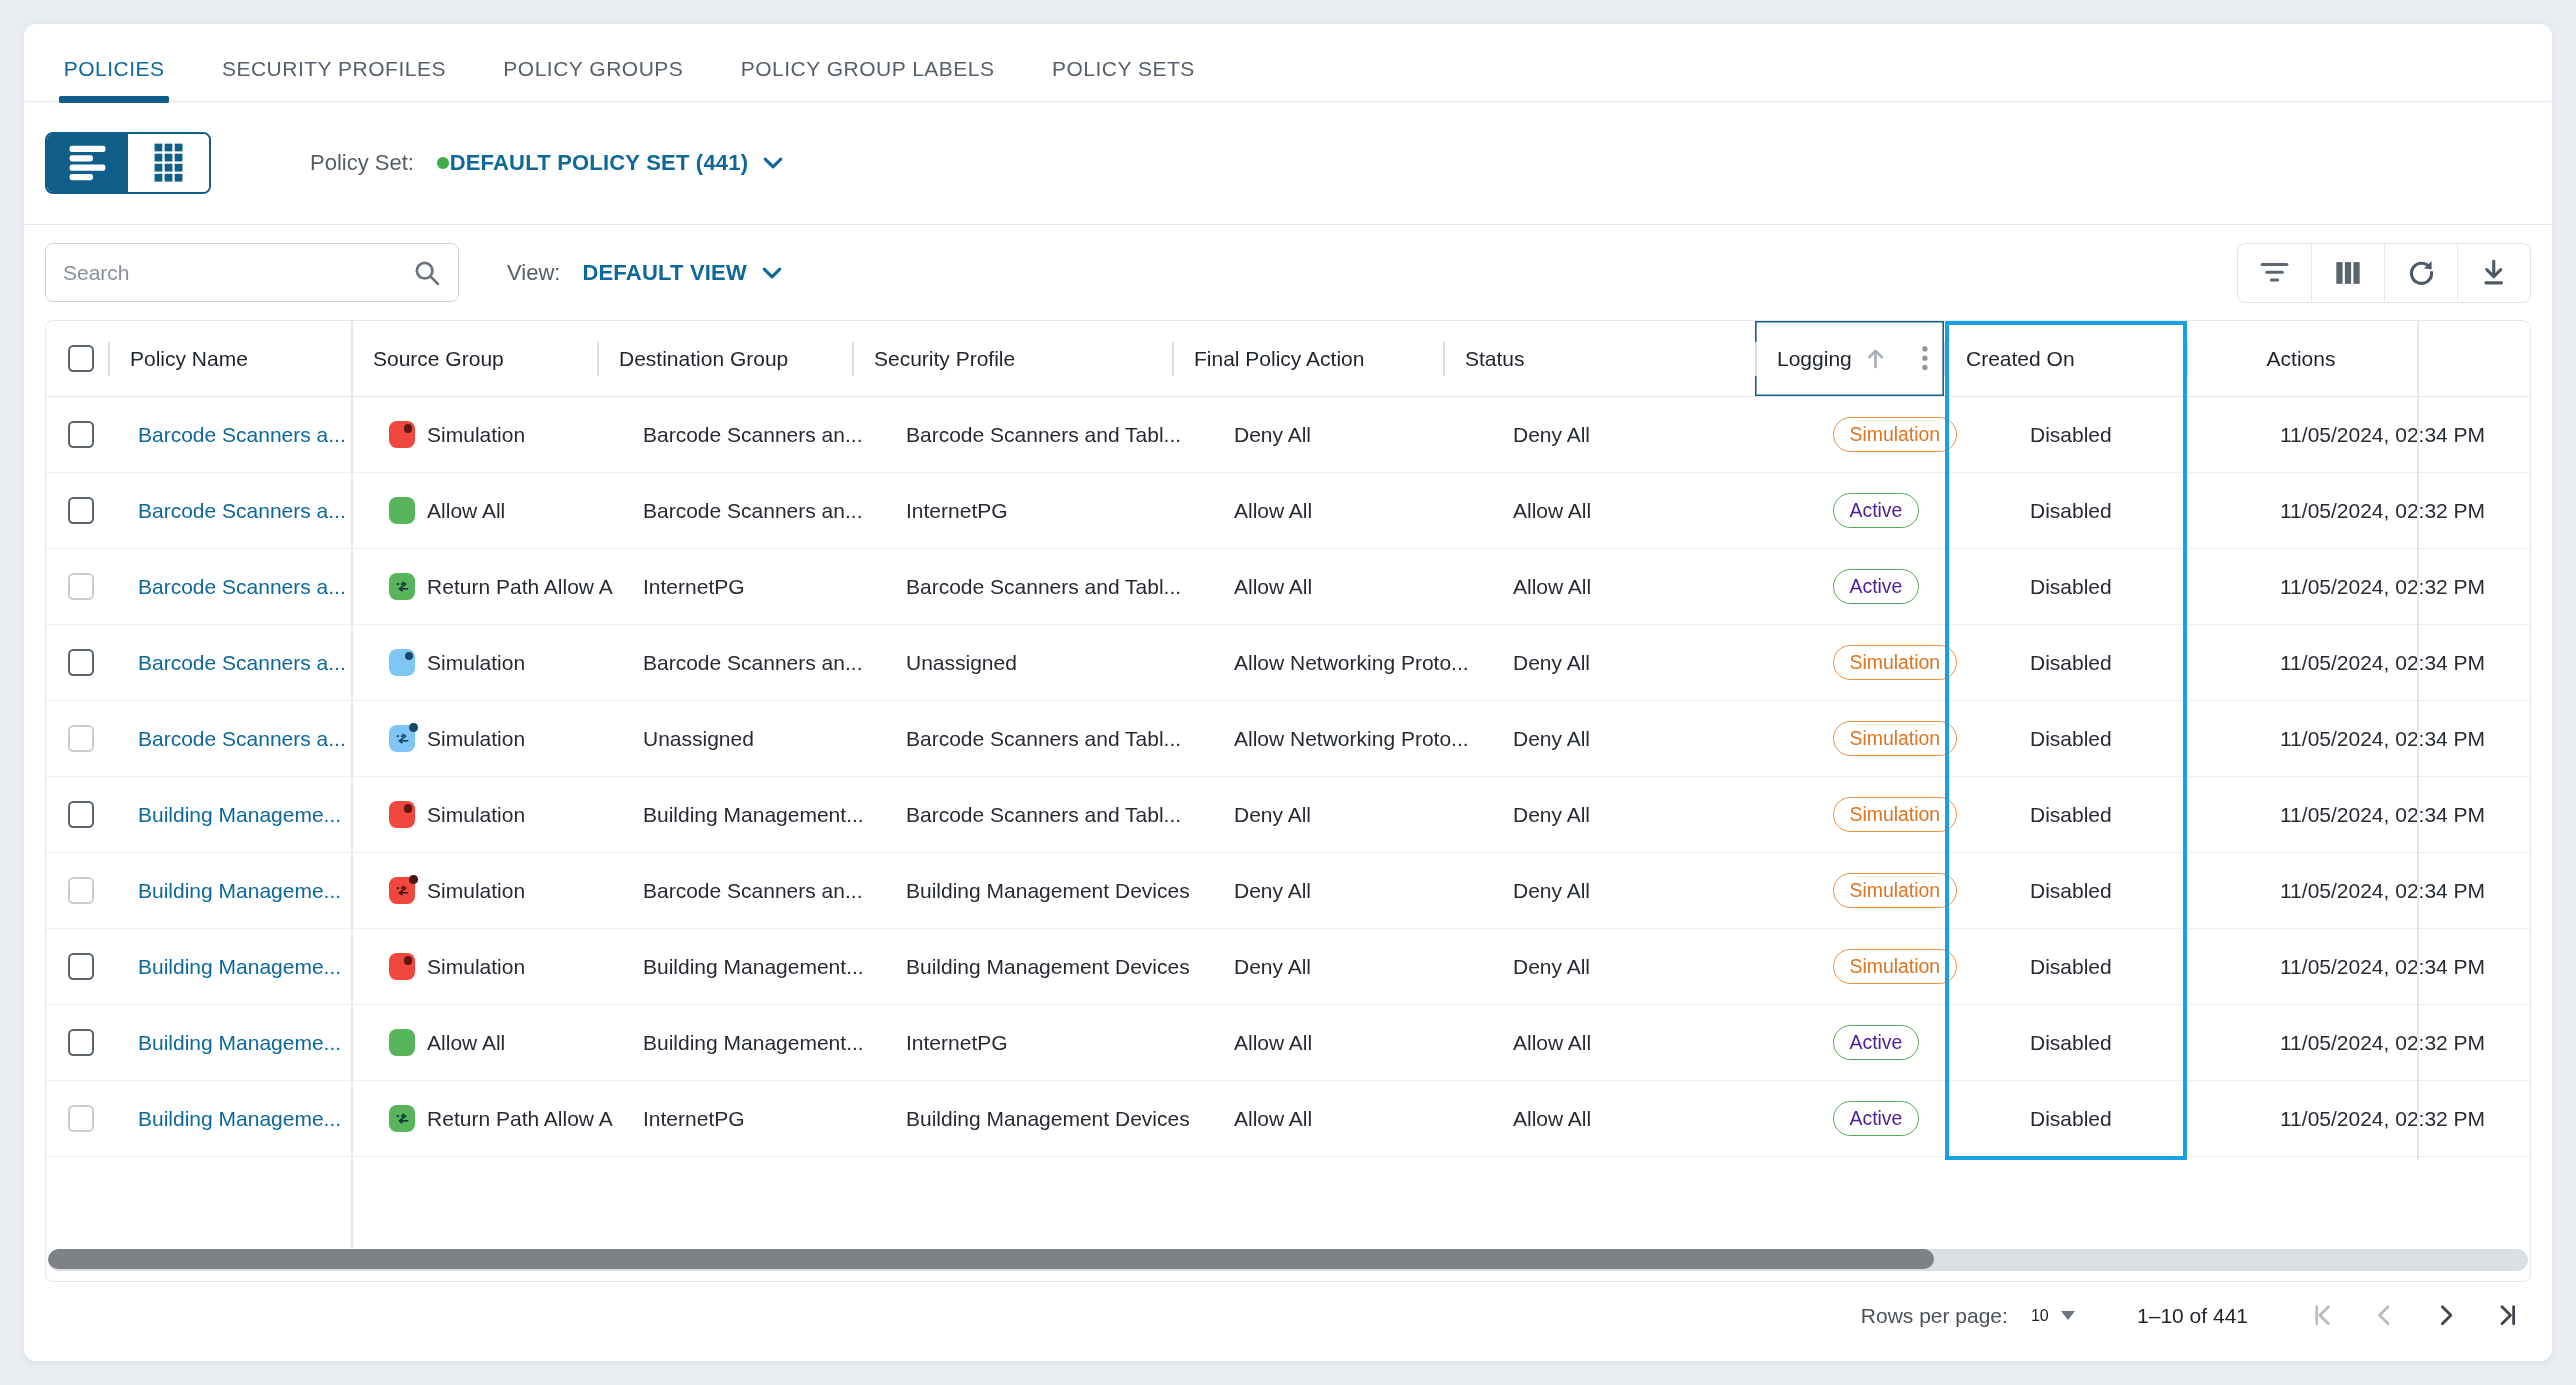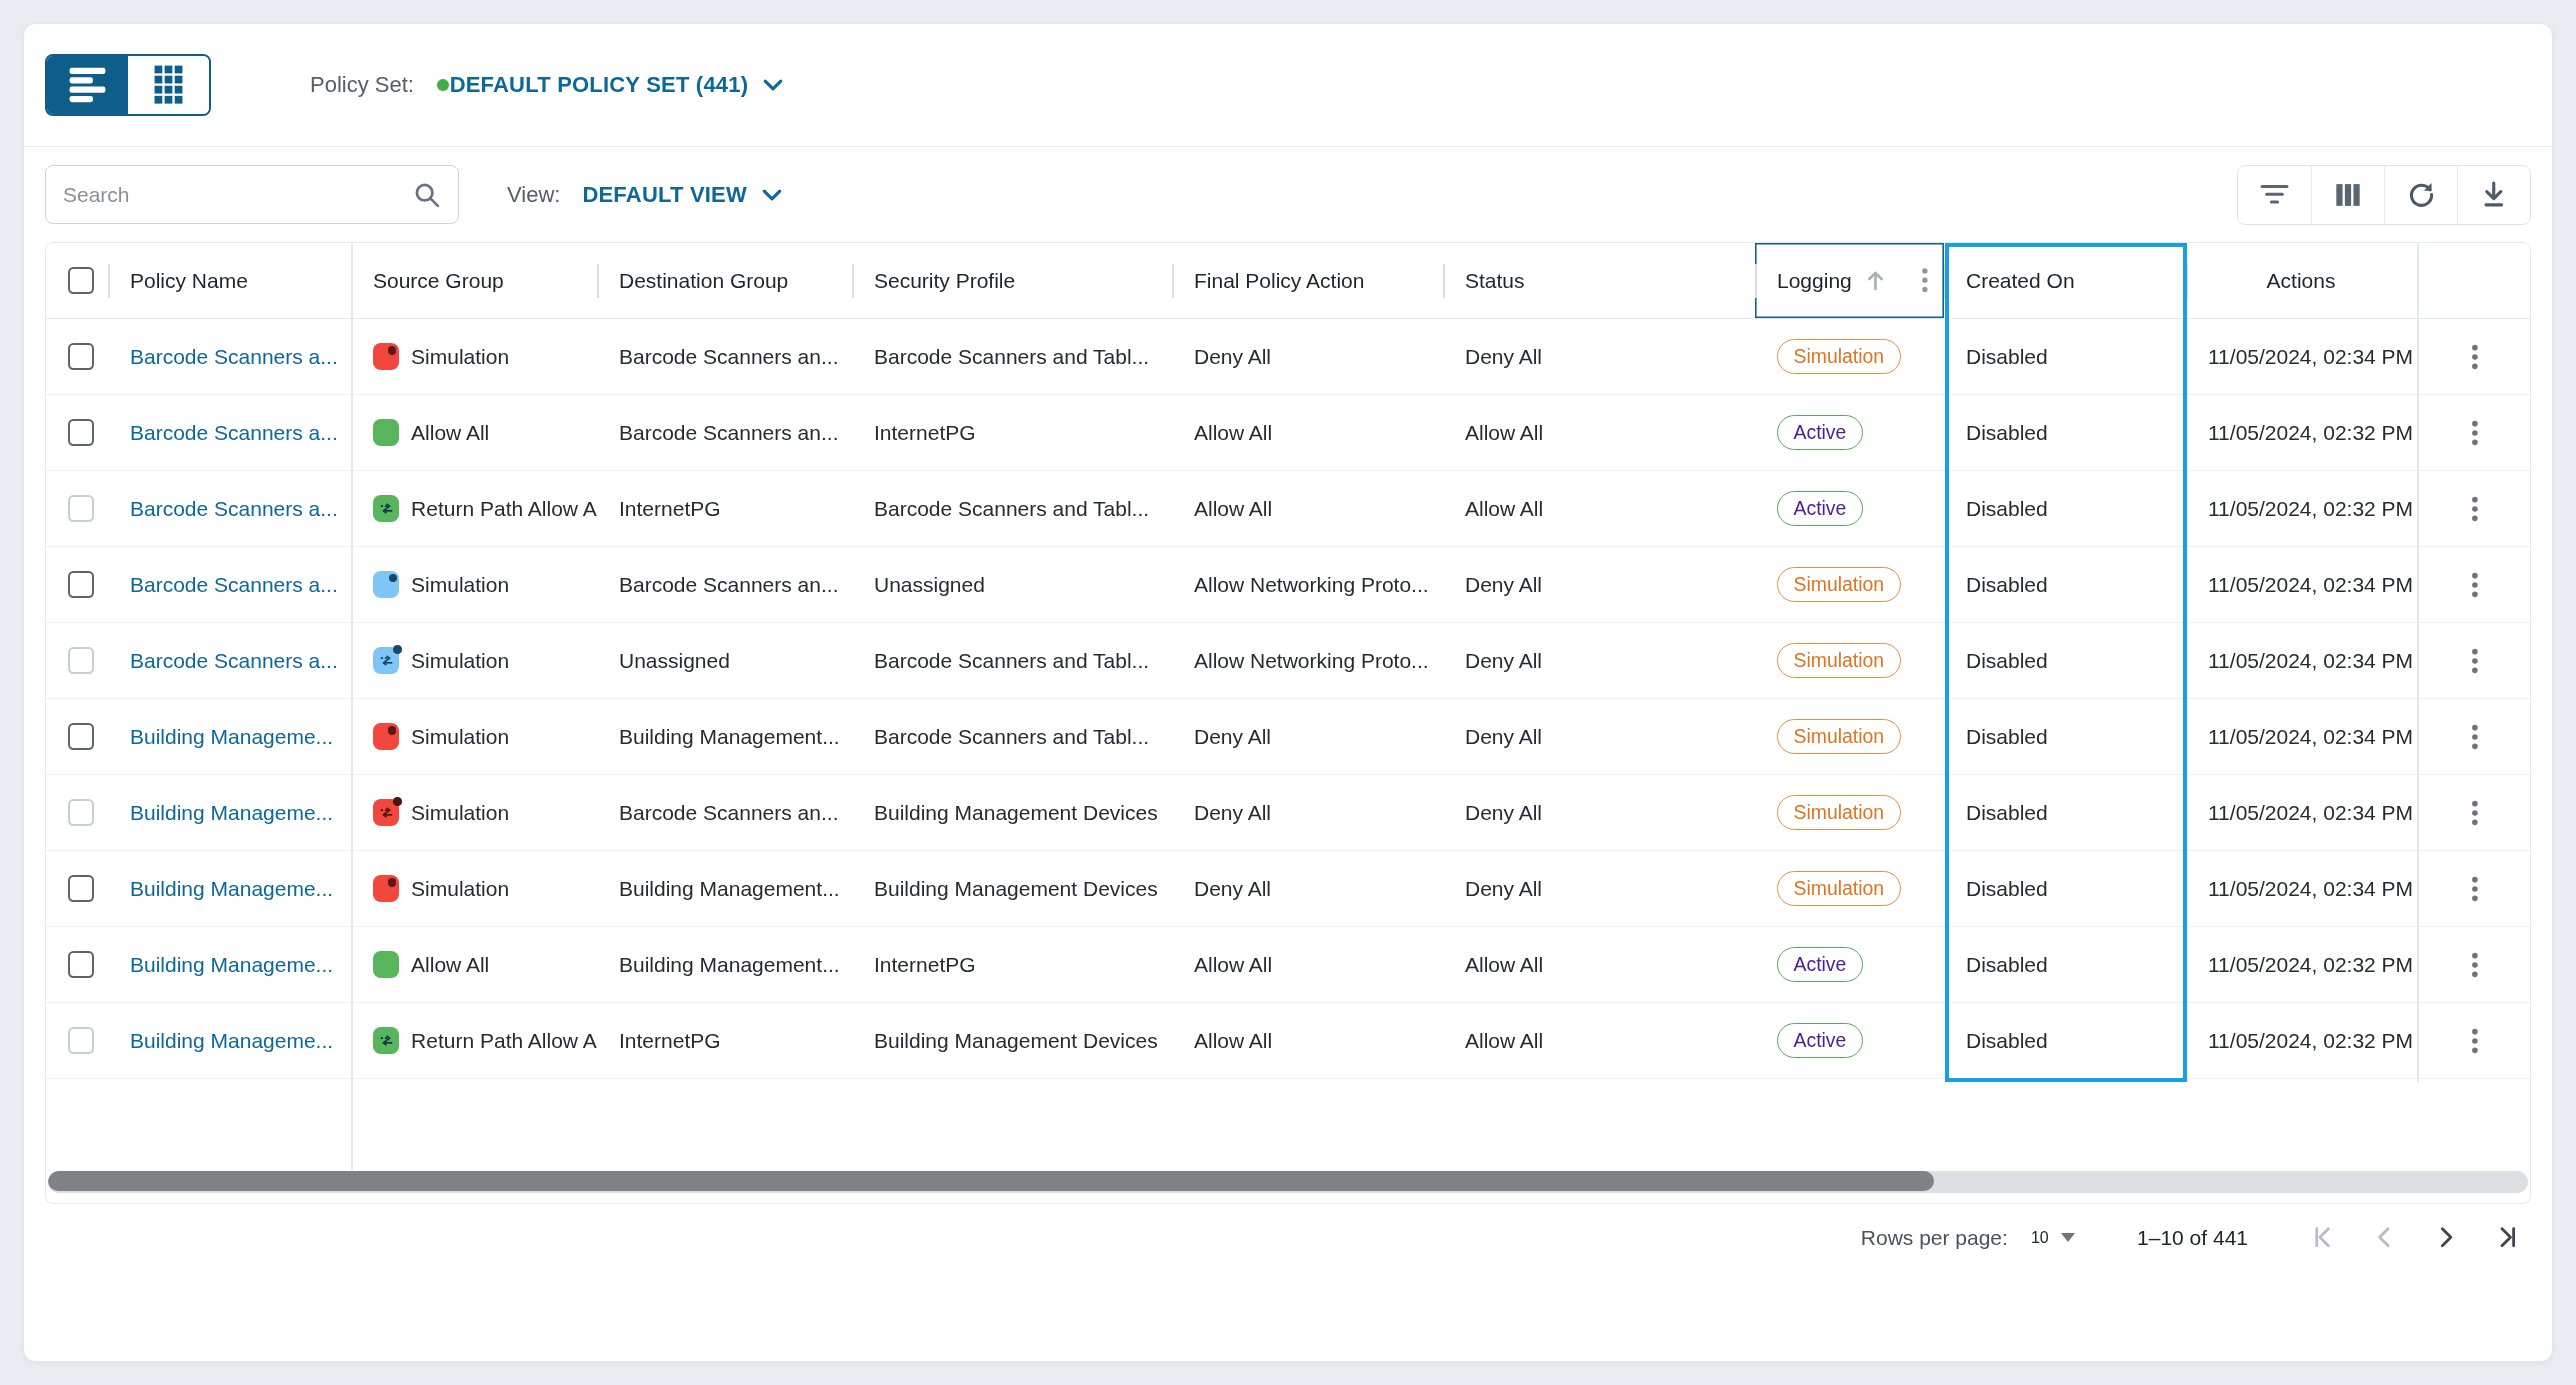--- a/index.html
+++ b/index.html
@@ -91,21 +91,21 @@
   .thead { height:76px; border-bottom:1.6px solid #e4e7eb; }
   .th {
     position:relative; display:flex; align-items:center; padding-left:22px;
     font-size:21px; font-weight:500; color:#1e242d; white-space:nowrap; overflow:hidden;
   }
   .th:not(.c-check)::before {
     content:""; position:absolute; left:0; top:21px; width:1.6px; height:34px; background:#d9dde2;
   }
   .th-actions { justify-content:center; padding-left:0; }
   .th-logging { box-shadow:inset 0 0 0 1.6px #0f628e; cursor:pointer; }
-  .trow { height:76px; border-bottom:1.6px solid #eceef1; }
+  .trow { height:76px; border-bottom:1.6px solid #eceef1;gap:8px; }
   .cell {
     display:flex; align-items:center; padding-left:22px;
     font-size:21px; color:#262b33; white-space:nowrap; overflow:hidden;
   }
   .c-check { padding-left:22px; }
   .c-actions { justify-content:center; padding-left:0; }
   .checkbox {
     width:26.4px; height:26.4px; border:2.3px solid #5b636d; border-radius:5.4px;
     background:#fff; cursor:pointer; flex:none;
   }
@@ -161,20 +161,27 @@
   .pg-tri { width:0; height:0; border-left:7px solid transparent; border-right:7px solid transparent; border-top:9.3px solid #6f757d; }
   .pg-range { margin-left:62px; font-size:21px; color:#20252b; }
   .pg-icons { margin-left:59px; display:flex; align-items:center; gap:31px; }
   .pg-btn { width:31px; height:31px; display:flex; align-items:center; justify-content:center; cursor:pointer; }
 </style>
 </head>
 <body>
 
 <div class="card">
 
+  <div class="tabs-row">
+    <div class="tab active">POLICIES</div>
+    <div class="tab">SECURITY PROFILES</div>
+    <div class="tab">POLICY GROUPS</div>
+    <div class="tab">POLICY GROUP LABELS</div>
+    <div class="tab">POLICY SETS</div>
+  </div>
 
   <div class="toolbar-row">
     <div class="view-toggle">
       <div class="seg active">
         <svg width="39" height="44" viewBox="0 0 50 56">
           <rect x="2" y="6" width="46" height="8" rx="3" fill="#fff"></rect>
           <rect x="2" y="18" width="30" height="8" rx="3" fill="#fff"></rect>
           <rect x="2" y="30" width="46" height="8" rx="3" fill="#fff"></rect>
           <rect x="2" y="42" width="30" height="8" rx="3" fill="#fff"></rect>
         </svg>

